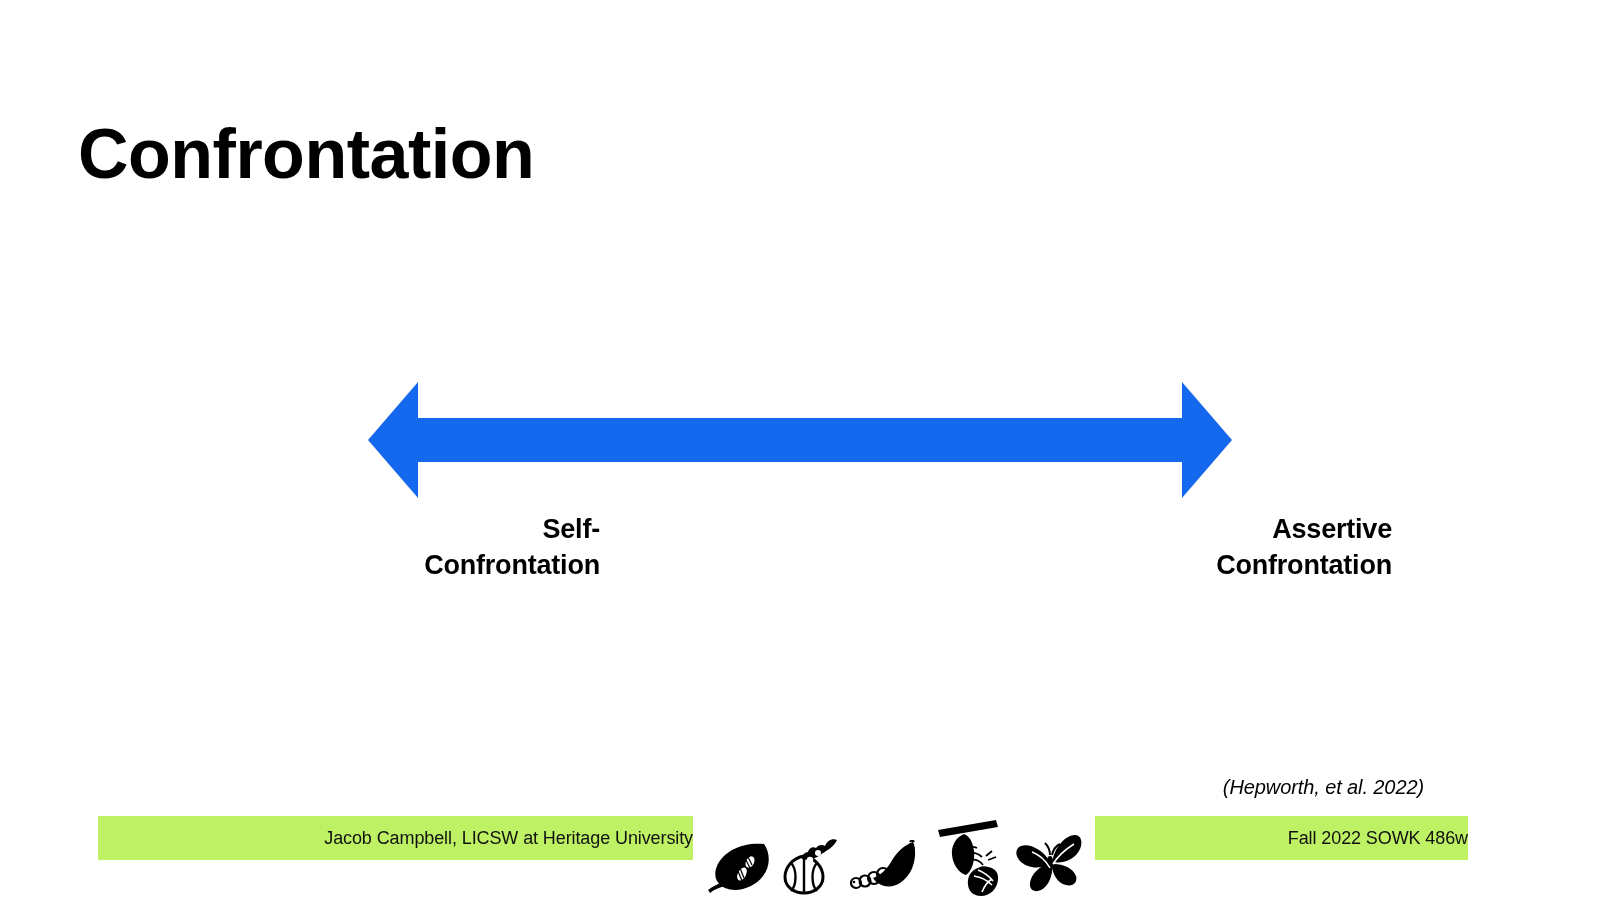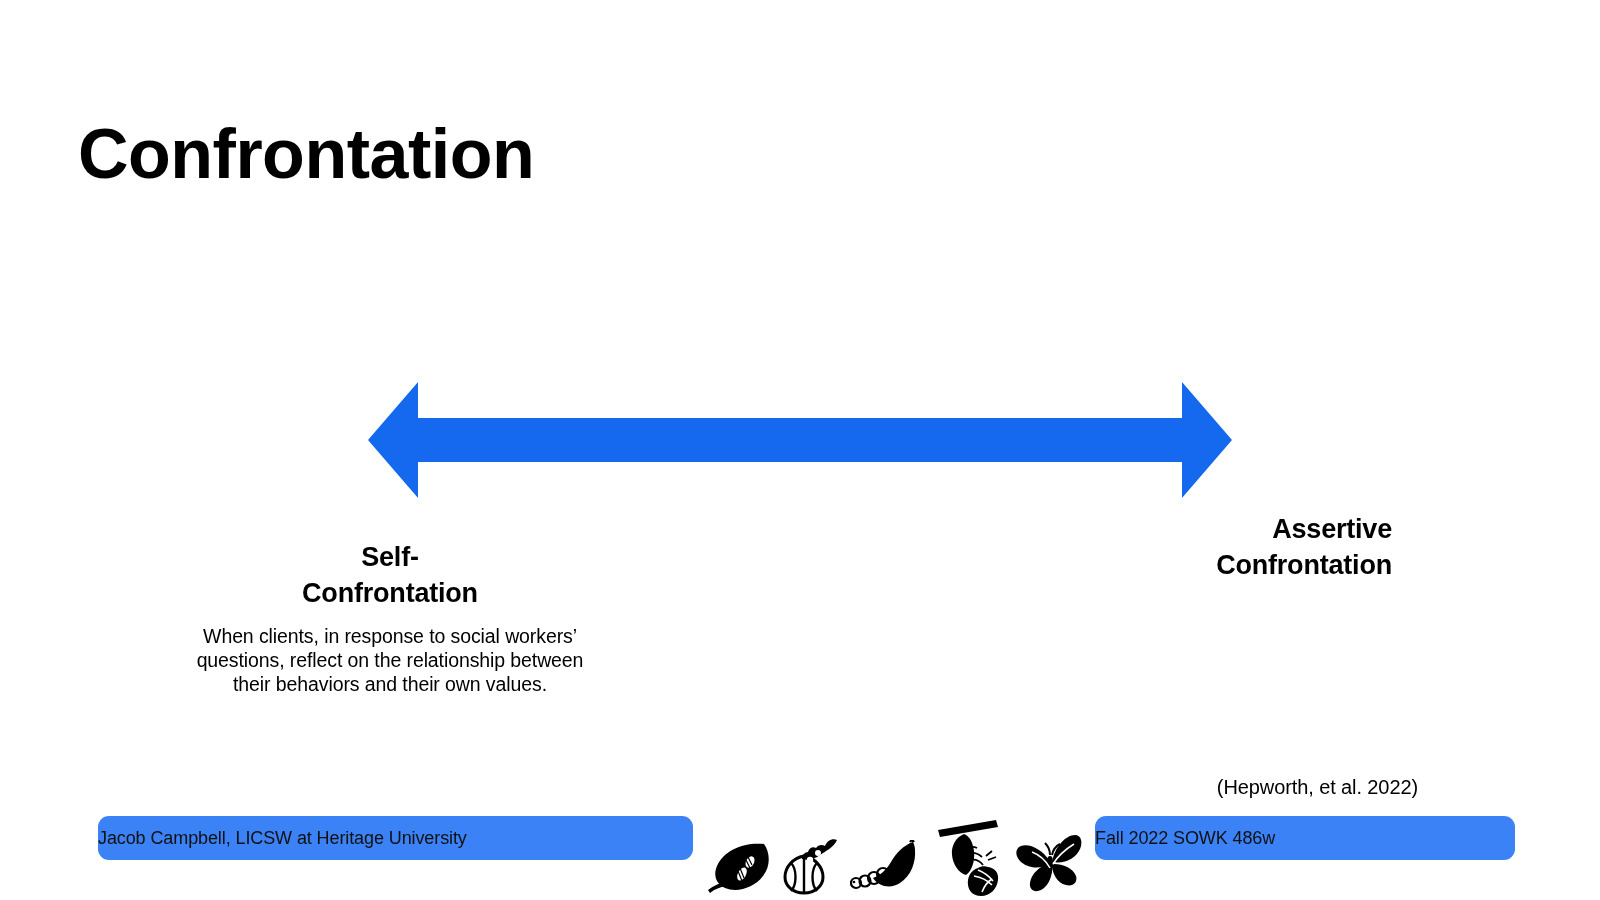--- a/index.html
+++ b/index.html
@@ -54,21 +54,21 @@
     height: 130px;
   }
   .arrow-wrap svg { display: block; width: 100%; height: 100%; }
 
   
   .pole {
     position: absolute;
     width: 420px;
     text-align: center;
   }
-  .pole-left  { left: 180px; top: 540px; }
+  .pole-left  { left: 180px; top: 512px; text-align: right; }
   .pole-right { left: 972px; top: 512px; text-align: right; }
 
   .pole-label {
     font-size: 27px;
     font-weight: bold;
     line-height: 1.32;
     letter-spacing: -0.2px;
     margin: 0;
     white-space: pre-line;
   }
@@ -77,46 +77,46 @@
     font-size: 19.5px;
     line-height: 1.23;
     letter-spacing: -0.1px;
   }
   .pole-left .pole-desc  { padding: 0 6px; }
   .pole-right .pole-desc { padding: 0 6px; }
 
   
   .citation {
     position: absolute;
-    right: 182px;
+    right: 176px;
     top: 776px;
     font-size: 20px;
     letter-spacing: -0.1px;
     white-space: nowrap;
+    font-style: italic;
   }
 
   
   .footer-bar {
     position: absolute;
     top: 816px;
     height: 44px;
-    background: #3b82f6;
+    background: #bef264;
     display: flex;
     align-items: center;
-    justify-content: flex-start;
-    border-radius: 11px;
+    justify-content: flex-end;
   }
   .footer-bar span {
     font-size: 18px;
     color: #111111;
     letter-spacing: -0.1px;
     white-space: nowrap;
   }
   .footer-left  { left: 98px;  width: 595px; }
-  .footer-right { left: 1095px; width: 420px; }
+  .footer-right { left: 1095px; width: 373px; }
 
   
   .meta-icons {
     position: absolute;
     left: 706px;
     top: 800px;
     width: 380px;
     height: 96px;
     display: flex;
     align-items: flex-end;
@@ -133,21 +133,20 @@
 
   <div class="arrow-wrap">
     <svg viewBox="0 0 880 130" preserveAspectRatio="none">
       <polygon fill="#1569ee" points="8,65 58,7 58,43 822,43 822,7 872,65 822,123 822,87 58,87 58,123"></polygon>
     </svg>
   </div>
 
   <div class="pole pole-left">
     <p class="pole-label">Self-
 Confrontation</p>
-    <p class="pole-desc">When clients, in response to social workers’ questions, reflect on the relationship between their behaviors and their own values.</p>
   </div>
 
   <div class="pole pole-right">
     <p class="pole-label">Assertive
 Confrontation</p>
   </div>
 
   <div class="citation">(Hepworth, et al. 2022)</div>
 
   <div class="footer-bar footer-left">

